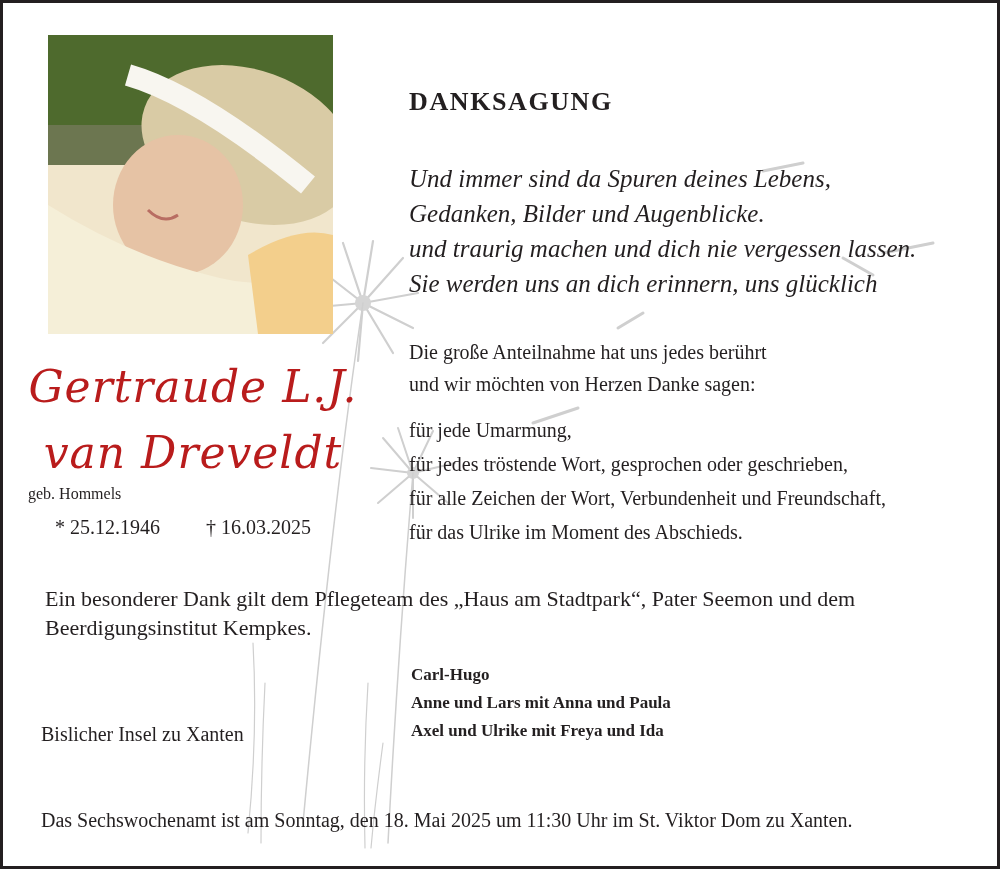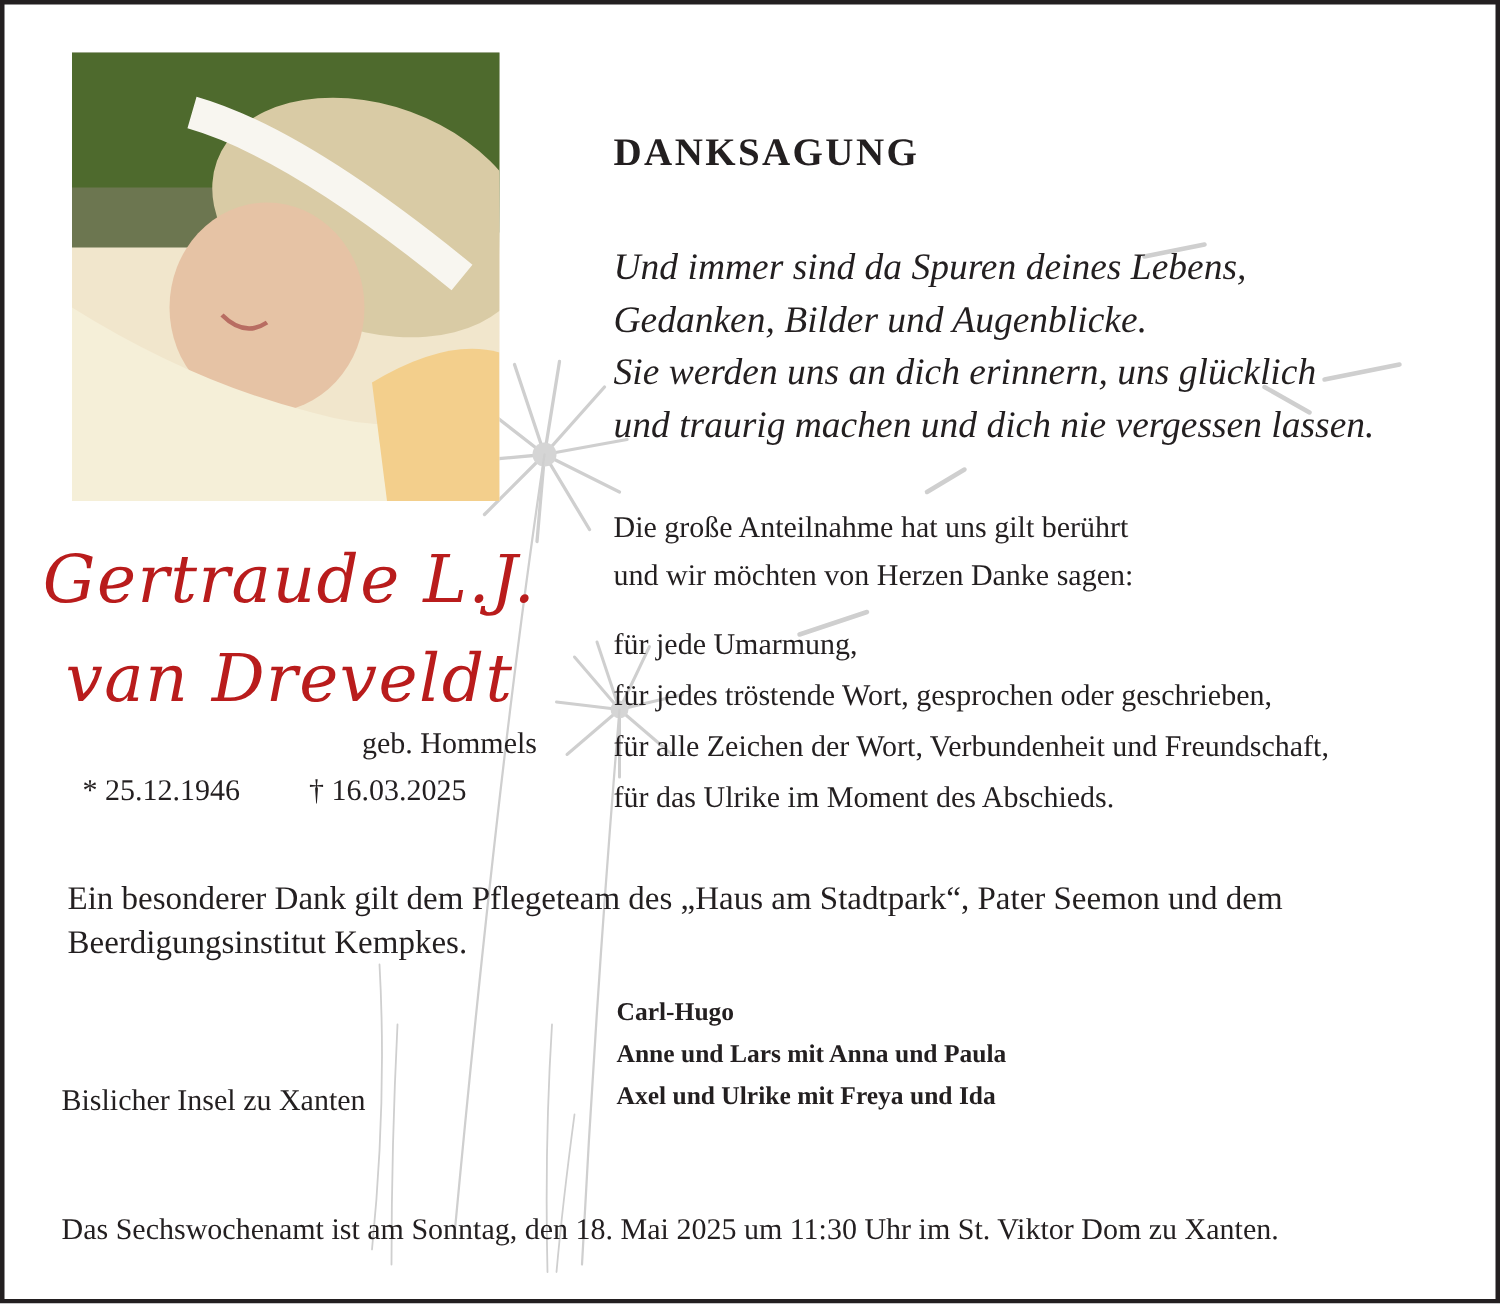--- a/index.html
+++ b/index.html
@@ -15,21 +15,21 @@
     background: linear-gradient(180deg, #3f5a2a 0%, #58732f 25%, #e9dfc6 45%, #f3ead4 70%, #efd9a8 100%);
   }
   .photo svg { width: 100%; height: 100%; display: block; }
   .name {
     position: absolute; left: 25px; width: 330px; text-align: center;
     font-family: "DejaVu Serif", "Liberation Serif", serif; font-style: italic;
     font-size: 44px; letter-spacing: 1px; color: #b91c1c; line-height: 1;
   }
   .name.l1 { top: 362px; }
   .name.l2 { top: 428px; }
-  .born { position: absolute; top: 482px; left: 25px; width: 330px; text-align: right; font-size: 20px; }
+  .born { position: absolute; top: 482px; left: 25px; width: 330px; text-align: left; font-size: 16px; }
   .dates { position: absolute; top: 513px; left: 25px; width: 330px; font-size: 20px; }
   .dates .b { position: absolute; left: 27px; }
   .dates .d { position: absolute; left: 178px; }
   .title { position: absolute; left: 406px; top: 84px; font-size: 26px; font-weight: bold; letter-spacing: 1.6px; }
   .poem { position: absolute; left: 406px; top: 158px; font-style: italic; font-size: 25px; line-height: 35px; }
   .thanks { position: absolute; left: 406px; top: 333px; font-size: 20px; line-height: 32px; }
   .list { position: absolute; left: 406px; top: 410px; font-size: 20px; line-height: 34px; }
   .special { position: absolute; left: 42px; top: 581px; font-size: 22px; line-height: 29px; width: 930px; font-family: Liberation Serif, serif; }
   .family { position: absolute; left: 408px; top: 658px; font-size: 17px; font-weight: bold; line-height: 28px; }
   .place { position: absolute; left: 38px; top: 720px; font-size: 20px; }
@@ -105,26 +105,26 @@
   <div class="dates">
     <span class="b">* 25.12.1946</span>
     <span class="d">† 16.03.2025</span>
   </div>
 
   <div class="title">DANKSAGUNG</div>
 
   <div class="poem">
     <span class="line">Und immer sind da Spuren deines Lebens,</span>
     <span class="line">Gedanken, Bilder und Augenblicke.</span>
+    <span class="line">und traurig machen und dich nie vergessen lassen.</span>
     <span class="line">Sie werden uns an dich erinnern, uns glücklich</span>
-    <span class="line">und traurig machen und dich nie vergessen lassen.</span>
   </div>
 
   <div class="thanks">
-    <span class="line">Die große Anteilnahme hat uns gilt berührt</span>
+    <span class="line">Die große Anteilnahme hat uns jedes berührt</span>
     <span class="line">und wir möchten von Herzen Danke sagen:</span>
   </div>
 
   <div class="list">
     <span class="line">für jede Umarmung,</span>
     <span class="line">für jedes tröstende Wort, gesprochen oder geschrieben,</span>
     <span class="line">für alle Zeichen der Wort, Verbundenheit und Freundschaft,</span>
     <span class="line">für das Ulrike im Moment des Abschieds.</span>
   </div>
 

